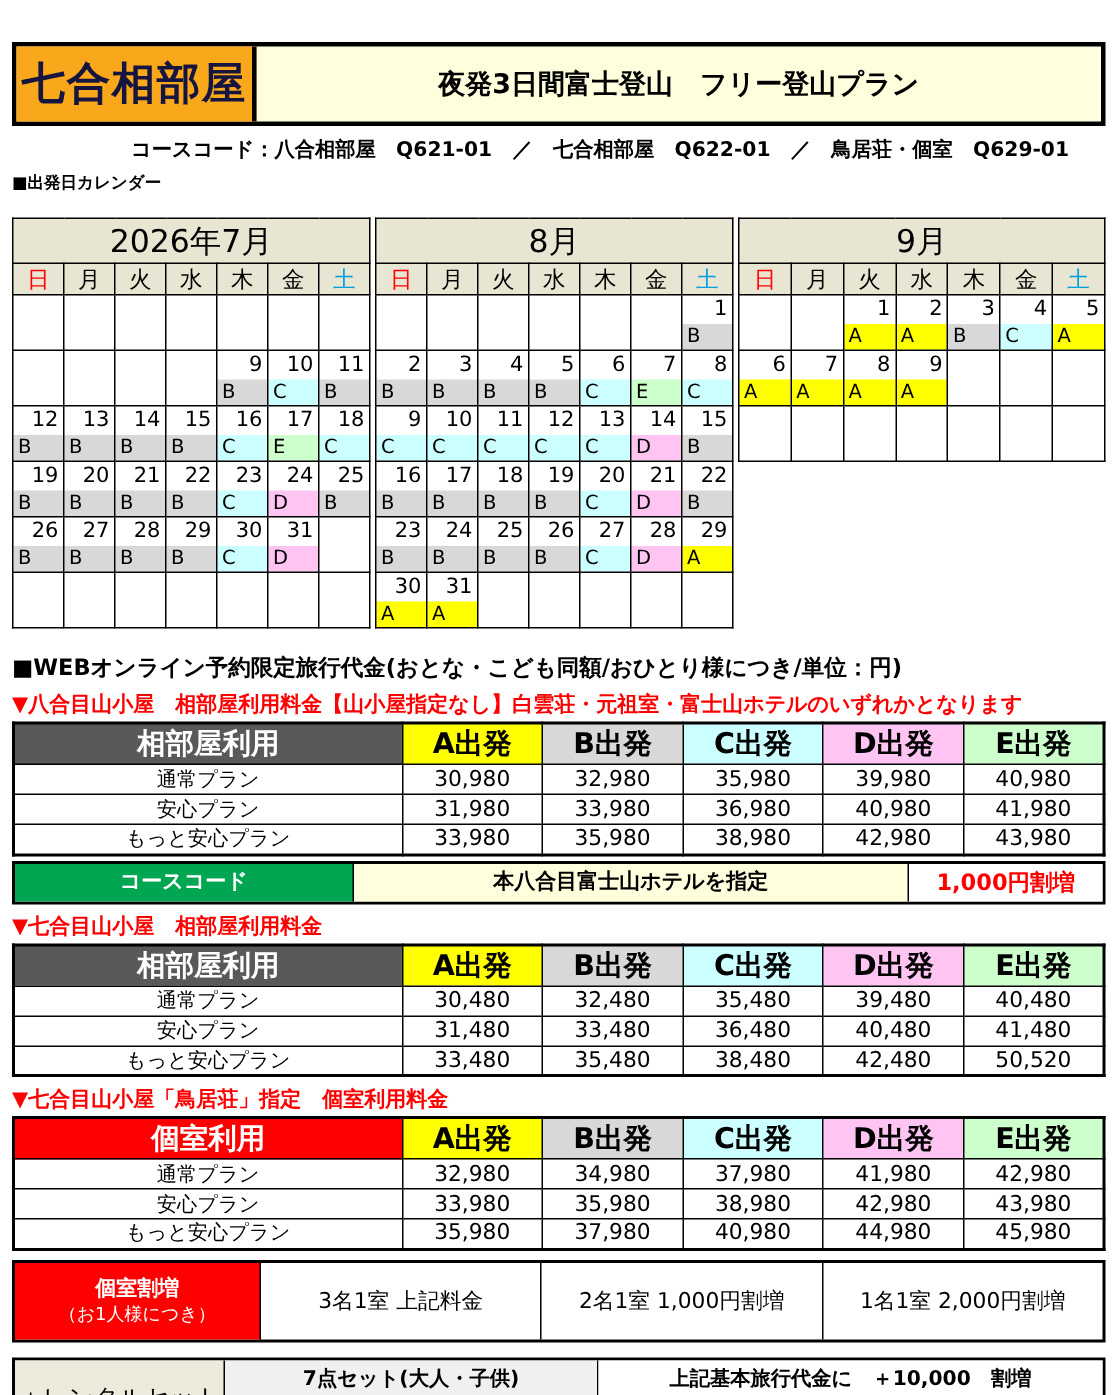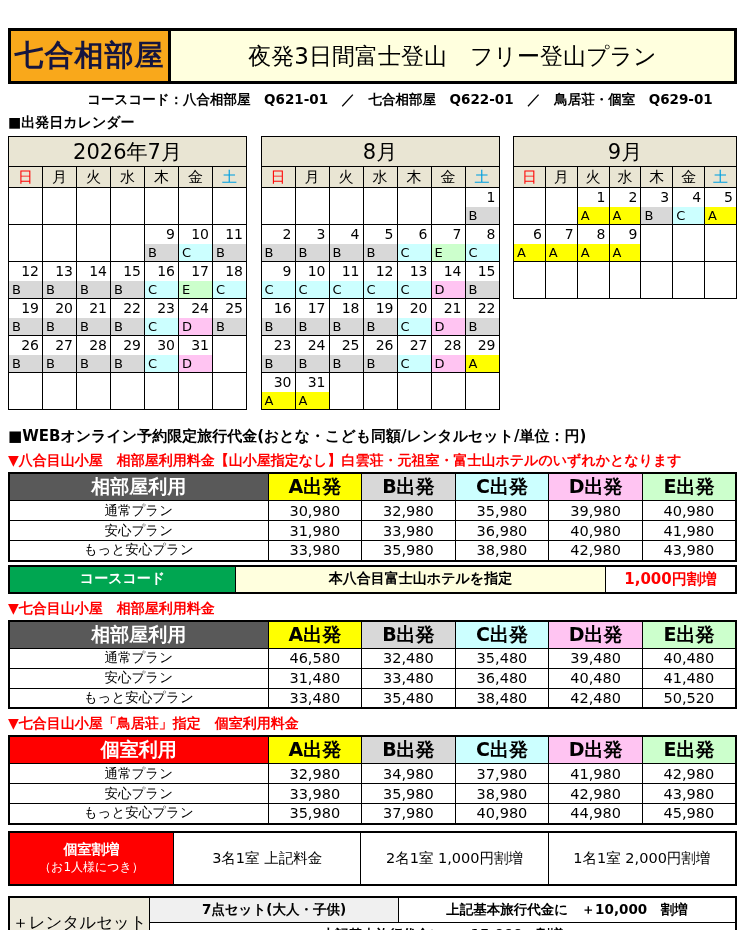--- a/index.html
+++ b/index.html
@@ -4,31 +4,31 @@
 <style>
   * { margin:0; padding:0; box-sizing:border-box; }
   body { background:#fff; font-family:"DejaVu Sans", sans-serif; color:#000; }
   .page { width:745px; height:930px; background:#fff; overflow:hidden; position:relative; }
   .inner { margin:0 8px; }
 
   
   .banner { margin-top:28px; height:56px; border:3px solid #000; display:flex; background:#FFFFDE; }
   .route-box { width:160px; background:#F9A81B; border-right:3px solid #000; display:flex; align-items:center; justify-content:center; }
   .route-box span { font-size:29px; font-weight:bold; color:#15153f; letter-spacing:1px; }
-  .banner-title { flex:1; display:flex; align-items:center; justify-content:center; font-size:23px; font-weight:normal; }
+  .banner-title { flex:1; display:flex; align-items:center; justify-content:center; font-size:18px; font-weight:bold; }
 
   .course-code { margin-top:7px; text-align:center; padding-left:55px; font-size:13.5px; font-weight:bold; }
 
-  .sec-heading { font-size:14px; font-weight:bold; }
+  .sec-heading { font-size:11px; font-weight:bold; }
   .cal-heading { margin-top:5px; }
 
   
-  .calendars { margin-top:4px; display:flex; justify-content:space-between; align-items:flex-start; }
+  .calendars { margin-top:16px; display:flex; justify-content:space-between; align-items:flex-start; }
   table.cal { border-collapse:collapse; table-layout:fixed; width:239px; border:1.5px solid #000; }
-  table.cal:last-child { width:224px; }
+  table.cal:last-child { width:245px; }
   .cal td { border:1px solid #000; padding:0; }
   .cal-title { height:30px; background:#E9E5D3; text-align:center; font-size:21px; }
   .cal-wd { height:21px; background:#E9E5D3; text-align:center; font-size:15px; }
   .cal-wd.sun { color:#FF0000; }
   .cal-wd.sat { color:#00A0E0; }
   .day-num { height:19px; line-height:19px; text-align:right; padding-right:3px; font-size:14px; }
   .day-code { height:17px; line-height:17px; text-align:left; padding-left:3px; font-size:13px; }
 
   
   .web-heading { margin-top:17px; font-size:15px; }
@@ -575,21 +575,21 @@
               </td>
               <td>
                 <div class="day-num"></div>
                 <div class="day-code"></div>
               </td>
             </tr>
           </tbody>
         </table>
       </div>
 
-    <div class="sec-heading web-heading">■WEBオンライン予約限定旅行代金(おとな・こども同額/レンタルセット/単位：円)</div>
+    <div class="sec-heading web-heading">■WEBオンライン予約限定旅行代金(おとな・こども同額/おひとり様につき/単位：円)</div>
 
     <div class="tbl-note">▼八合目山小屋　相部屋利用料金【山小屋指定なし】白雲荘・元祖室・富士山ホテルのいずれかとなります</div>
     <div>
         <table class="price">
           <colgroup>
             <col class="c-label">
             <col>
             <col>
             <col>
             <col>
@@ -653,21 +653,21 @@
             <tr>
               <td class="hdr corner" style="background: rgb(89, 89, 89);">相部屋利用</td>
               <td class="hdr" style="background: rgb(255, 255, 0);">A出発</td>
               <td class="hdr" style="background: rgb(216, 216, 216);">B出発</td>
               <td class="hdr" style="background: rgb(204, 255, 255);">C出発</td>
               <td class="hdr" style="background: rgb(255, 196, 242);">D出発</td>
               <td class="hdr" style="background: rgb(204, 255, 204);">E出発</td>
             </tr>
             <tr>
               <td class="plan">通常プラン</td>
-              <td class="plan val">46,580</td>
+              <td class="plan val">30,480</td>
               <td class="plan val">32,480</td>
               <td class="plan val">35,480</td>
               <td class="plan val">39,480</td>
               <td class="plan val">40,480</td>
             </tr>
             <tr>
               <td class="plan">安心プラン</td>
               <td class="plan val">31,480</td>
               <td class="plan val">33,480</td>
               <td class="plan val">36,480</td>

